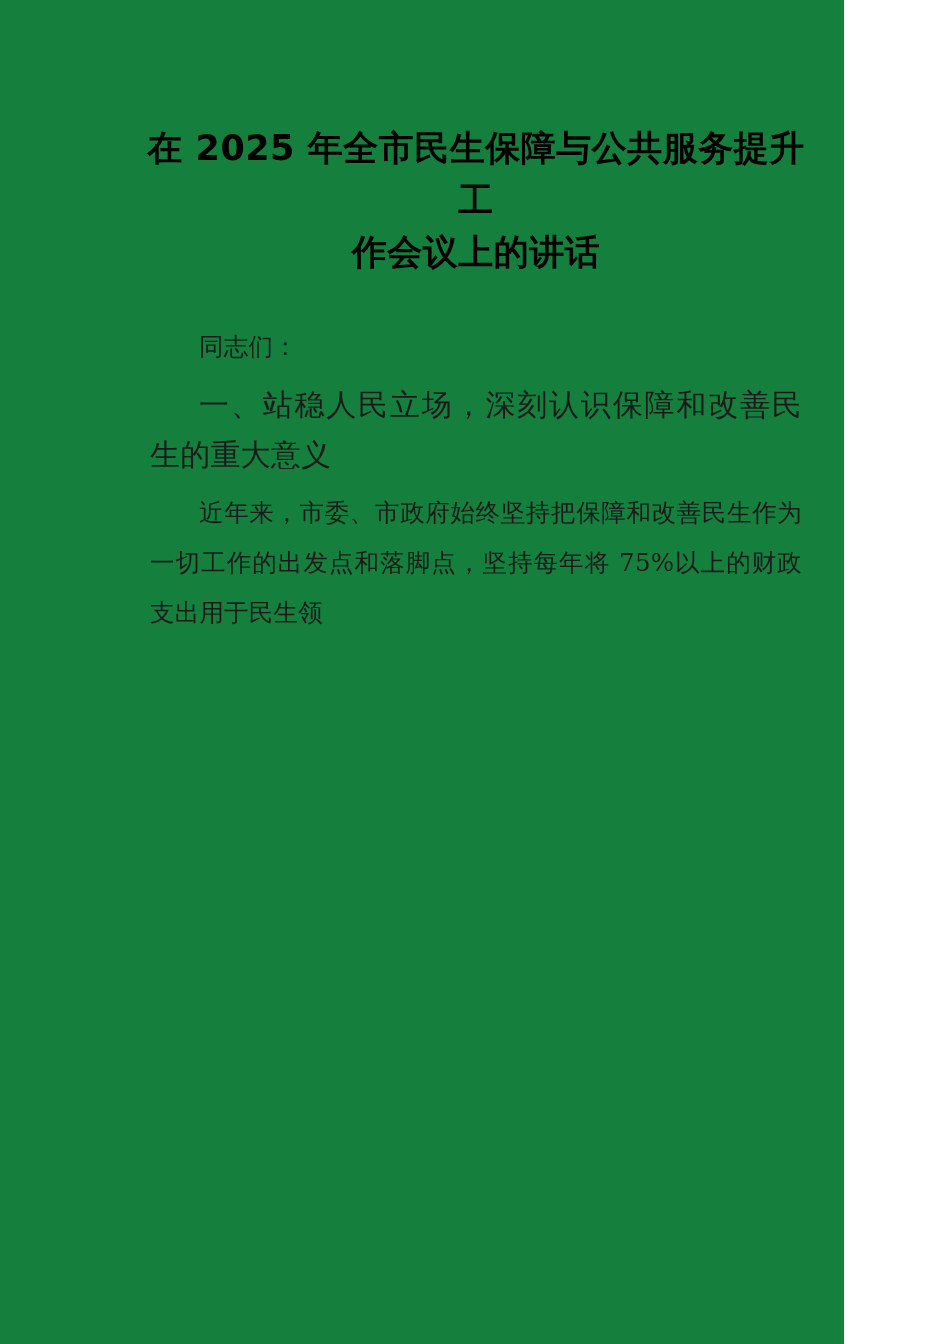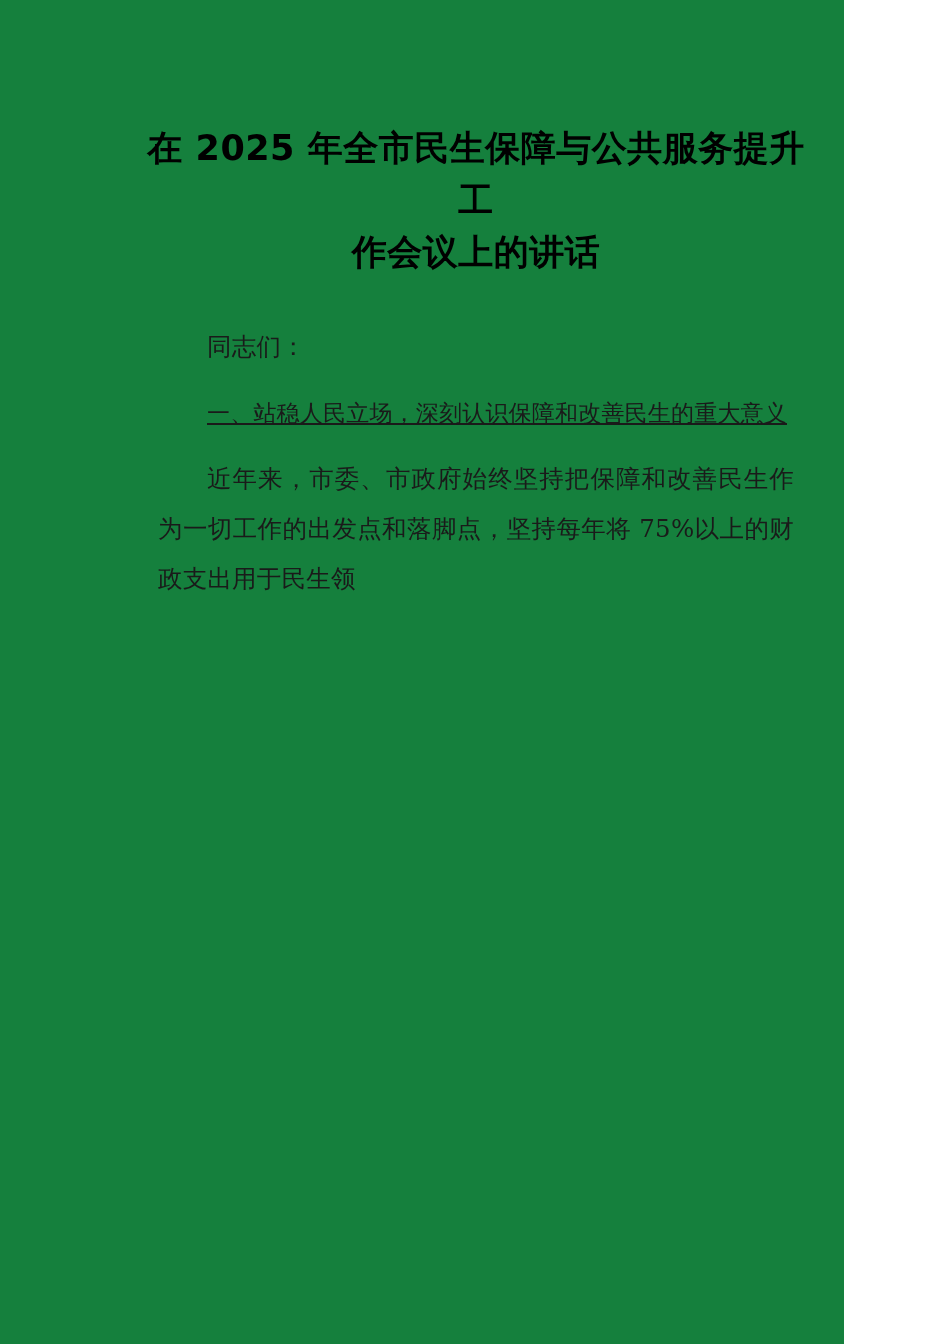--- a/index.html
+++ b/index.html
@@ -36,30 +36,29 @@
   .body-block {
     margin-top: 44px;
   }
   .para {
     font-family: "DejaVu Serif", "Liberation Serif", serif;
     font-size: 24.5px;
     line-height: 50px;
     color: #1a1a1a;
     text-align: justify;
     text-justify: inter-ideograph;
-    margin: 16px;
+    margin: 8px;
     letter-spacing: 0.2px;
   }
   .para.indent {
     text-indent: 49px;
   }
   .para.heading {
     text-indent: 49px;
-    font-size: 23px;
-    text-decoration: underline;
+    font-size: 30px;
   }
   .para.salutation {
     text-indent: 49px;
   }
   .para + .para {
     margin-top: 0;
   }
 </style>
 </head>
 <body>

